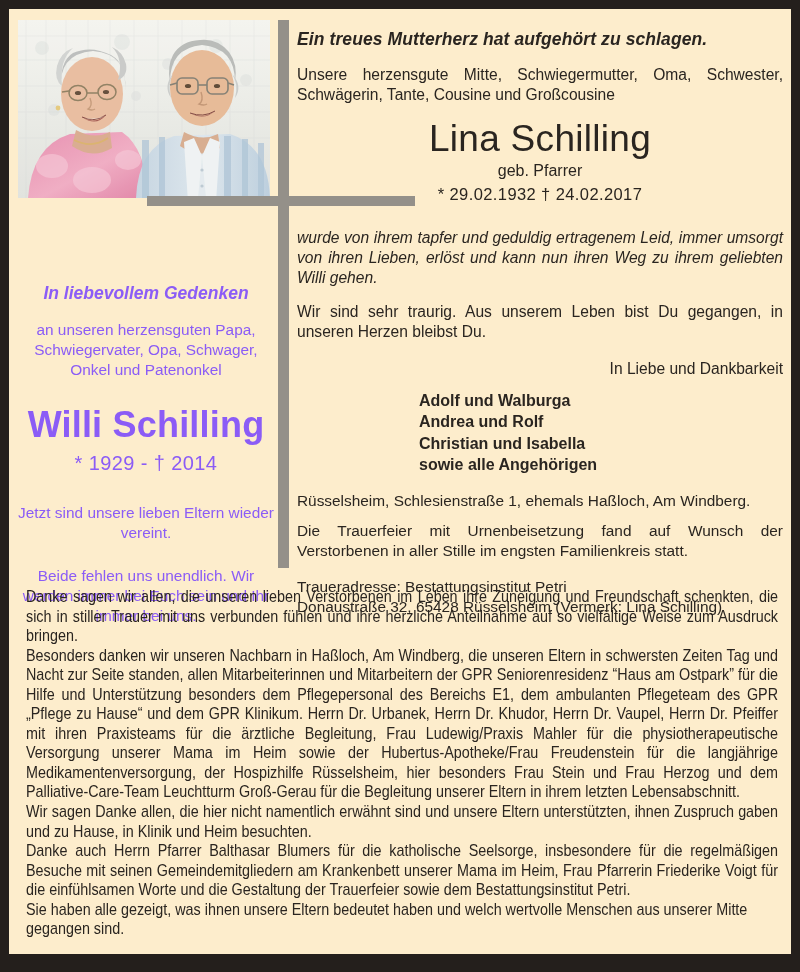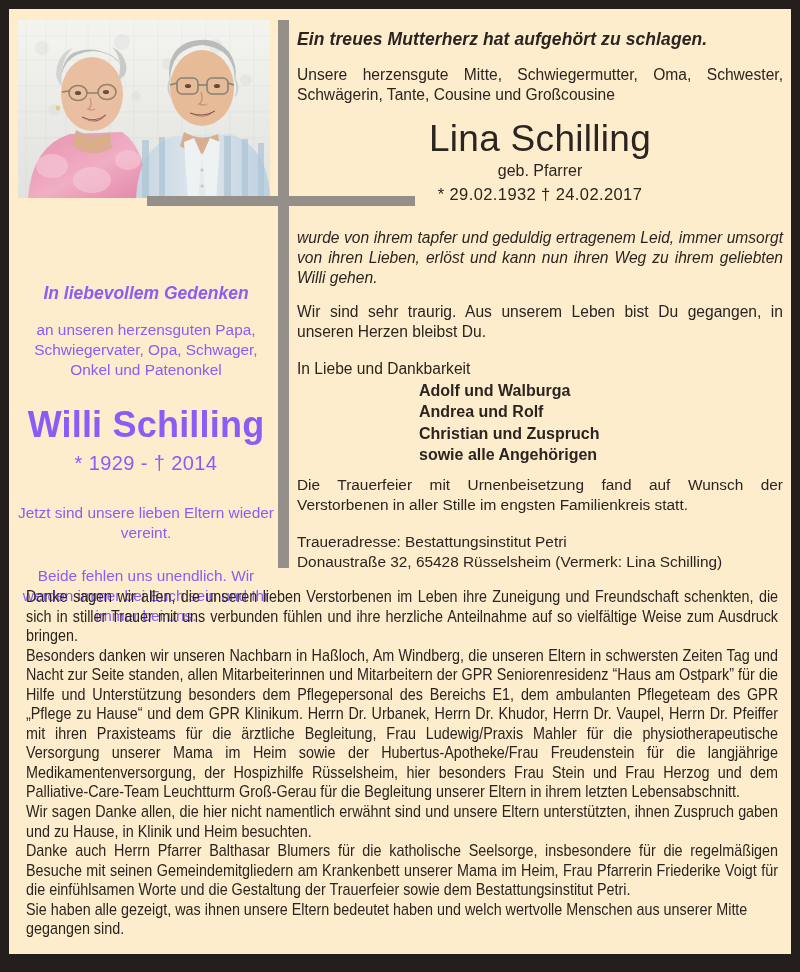--- a/index.html
+++ b/index.html
@@ -120,28 +120,28 @@
   .body-para {
     font-size: 15.6px;
     line-height: 1.28;
     text-align: justify;
     margin: 14px 0 0 0;
   }
   .body-para.first { margin-top: 24px; font-style: italic; }
 
   .gratitude-line {
     font-size: 15.6px;
-    text-align: left;
+    text-align: right;
     margin: 18px 0 0 0;
   }
   .family-block {
     font-size: 16px;
     font-weight: 700;
     line-height: 1.33;
-    margin: 2px 0 0 0;
+    margin: 12px 0 0 0;
     padding-left: 122px;
   }
   .address-para {
     font-size: 15.4px;
     line-height: 1.28;
     text-align: justify;
     margin: 16px 0 0 0;
   }
   .address-para.tight { margin-top: 10px; }
   .funeral-addr {
@@ -316,23 +316,24 @@
       <p class="intro">Unsere herzensgute Mitte, Schwiegermutter, Oma, Schwester, Schwägerin, Tante, Cousine und Großcousine</p>
       <h1 class="deceased-name">Lina Schilling</h1>
       <p class="nee">geb. Pfarrer</p>
       <p class="life-dates">* 29.02.1932    † 24.02.2017</p>
       <p class="body-para first">wurde von ihrem tapfer und geduldig ertragenem Leid, immer umsorgt von ihren Lieben, erlöst und kann nun ihren Weg zu ihrem geliebten Willi gehen.</p>
       <p class="body-para">Wir sind sehr traurig. Aus unserem Leben bist Du gegangen, in unseren Herzen bleibst Du.</p>
       <p class="gratitude-line">In Liebe und Dankbarkeit</p>
       <div class="family-block">
         <div>Adolf und Walburga</div>
         <div>Andrea und Rolf</div>
-        <div>Christian und Zuspruch</div>
+        <div>Christian und Isabella</div>
         <div>sowie alle Angehörigen</div>
       </div>
+      <p class="address-para">Rüsselsheim, Schlesienstraße 1, ehemals Haßloch, Am Windberg.</p>
       <p class="address-para tight">Die Trauerfeier mit Urnenbeisetzung fand auf Wunsch der Verstorbenen in aller Stille im engsten Familienkreis statt.</p>
       <div class="funeral-addr">
         <div>Traueradresse: Bestattungsinstitut Petri</div>
         <div>Donaustraße 32, 65428 Rüsselsheim (Vermerk: Lina Schilling)</div>
       </div>
     </div>
 
     <div class="left-col">
       <p class="memoriam-head">In liebevollem Gedenken</p>
       <p class="memoriam-roles">an unseren herzensguten Papa, Schwiegervater, Opa, Schwager, Onkel und Patenonkel</p>

